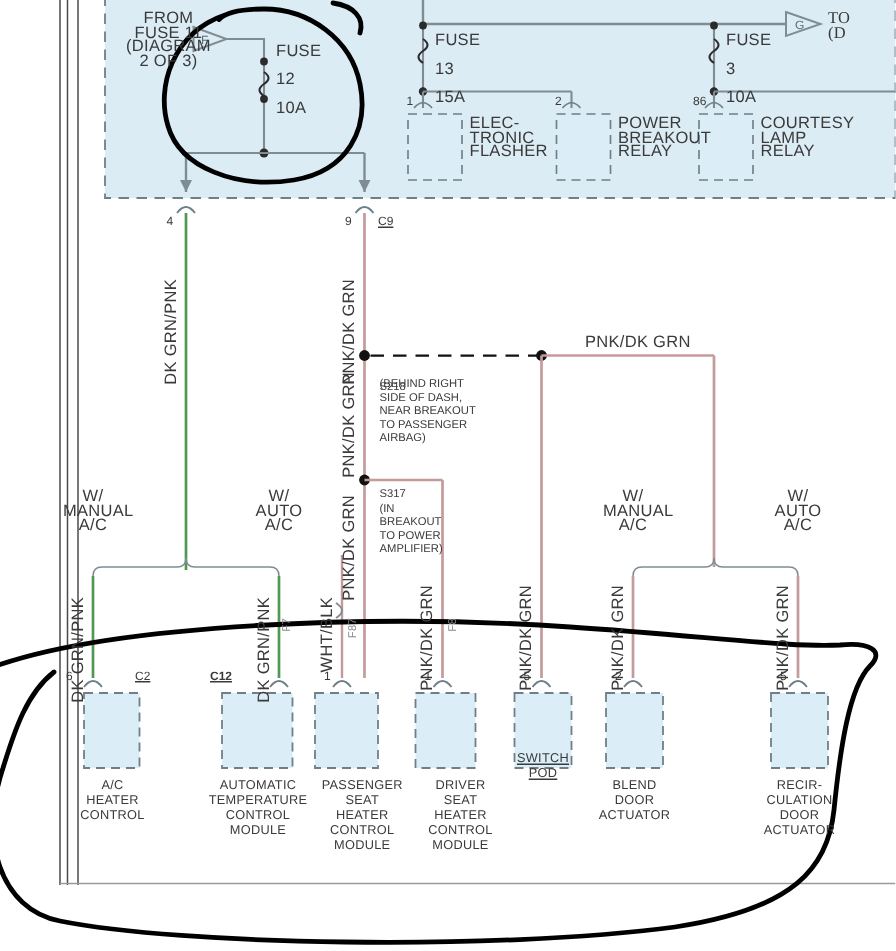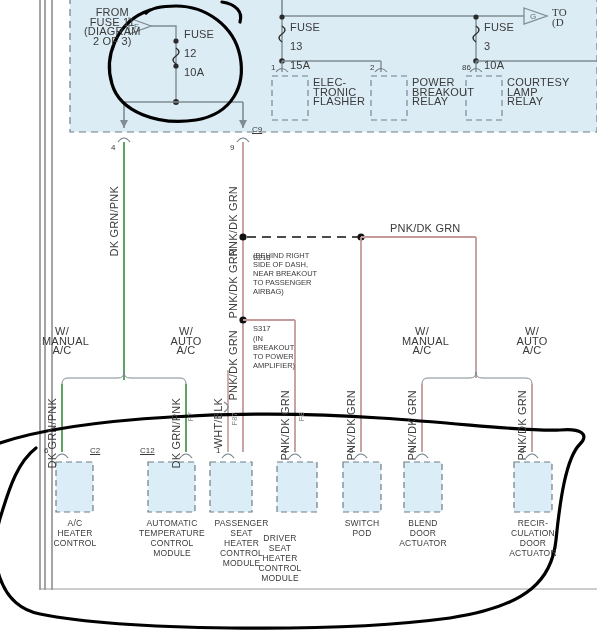--- a/index.html
+++ b/index.html
@@ -199,21 +199,21 @@
 <div class="pin" style="position:absolute;left:462px;top:63px;">86</div>
 <div class="lbl" style="left:507px;top:78px;">COURTESY
 LAMP
 RELAY</div>
 
 <div class="lbl" style="left:552px;top:8px;font-family:Liberation Serif, serif;">TO
 (D</div>
 
 <div class="pin" style="position:absolute;left:111px;top:143px;">4</div>
 <div class="pin" style="position:absolute;left:230px;top:143px;">9</div>
-<div class="cid" style="position:absolute;left:252px;top:125px;text-align:center;">C9</div>
+<div class="cid" style="position:absolute;left:252px;top:143px;text-align:center;">C9</div>
 
 <div class="lbl vert" style="left:110px;top:186px;">DK GRN/PNK</div>
 <div class="lbl vert" style="left:229px;top:186px;">PNK/DK GRN</div>
 <div class="lbl vert" style="left:229px;top:248px;">PNK/DK GRN</div>
 <div class="lbl vert" style="left:229px;top:330px;">PNK/DK GRN</div>
 
 <div class="lbl" style="left:390px;top:224px;">PNK/DK GRN</div>
 
 <div class="splice" style="position:absolute;left:253px;top:241px;margin-top:12px;">S218</div>
 <div class="splice" style="position:absolute;left:253px;top:251px;">(BEHIND RIGHT
@@ -247,45 +247,45 @@
 <div class="lbl vert" style="left:214px;top:398px;">WHT/BLK</div>
 <div class="lbl vert cnum" style="left:230px;top:412px;">F87</div>
 <div class="lbl vert" style="left:281px;top:390px;">PNK/DK GRN</div>
 <div class="lbl vert cnum" style="left:297px;top:412px;">F8</div>
 <div class="lbl vert" style="left:347px;top:390px;">PNK/DK GRN</div>
 <div class="lbl vert" style="left:408px;top:390px;">PNK/DK GRN</div>
 <div class="lbl vert" style="left:518px;top:390px;">PNK/DK GRN</div>
 
 <div class="pin" style="position:absolute;left:44px;top:446px;">6</div>
 <div class="cid" style="position:absolute;left:90px;top:446px;">C2</div>
-<div class="cid" style="position:absolute;left:140px;top:446px;">C12</div>
+<div class="cid" style="position:absolute;left:140px;top:446px;font-weight:bold;">C12</div>
 <div class="pin" style="position:absolute;left:216px;top:446px;">1</div>
 <div class="pin" style="position:absolute;left:283px;top:446px;">1</div>
 <div class="pin" style="position:absolute;left:349px;top:446px;">5</div>
 <div class="pin" style="position:absolute;left:410px;top:446px;">2</div>
 <div class="pin" style="position:absolute;left:520px;top:446px;">5</div>
 
 <div class="lbl ttl" style="left:35px;top:518px;width:80px;">A/C
 HEATER
 CONTROL</div>
 <div class="lbl ttl" style="left:125px;top:518px;width:94px;">AUTOMATIC
 TEMPERATURE
 CONTROL
 MODULE</div>
 <div class="lbl ttl" style="left:204px;top:518px;width:75px;">PASSENGER
 SEAT
 HEATER
 CONTROL
 MODULE</div>
-<div class="lbl ttl" style="left:247px;top:518px;width:66px;margin-top:15px;">DRIVER
+<div class="lbl ttl" style="left:274px;top:518px;width:66px;">DRIVER
 SEAT
 HEATER
 CONTROL
 MODULE</div>
-<div class="lbl ttl" style="left:332px;top:518px;width:60px;">SWITCH
+<div class="lbl ttl" style="left:332px;top:500px;width:60px;text-decoration:underline;">SWITCH
 POD</div>
 <div class="lbl ttl" style="left:391px;top:518px;width:64px;">BLEND
 DOOR
 ACTUATOR</div>
 <div class="lbl ttl" style="left:498px;top:518px;width:70px;">RECIR-
 CULATION
 DOOR
 ACTUATOR</div>
 
 </body></html>

